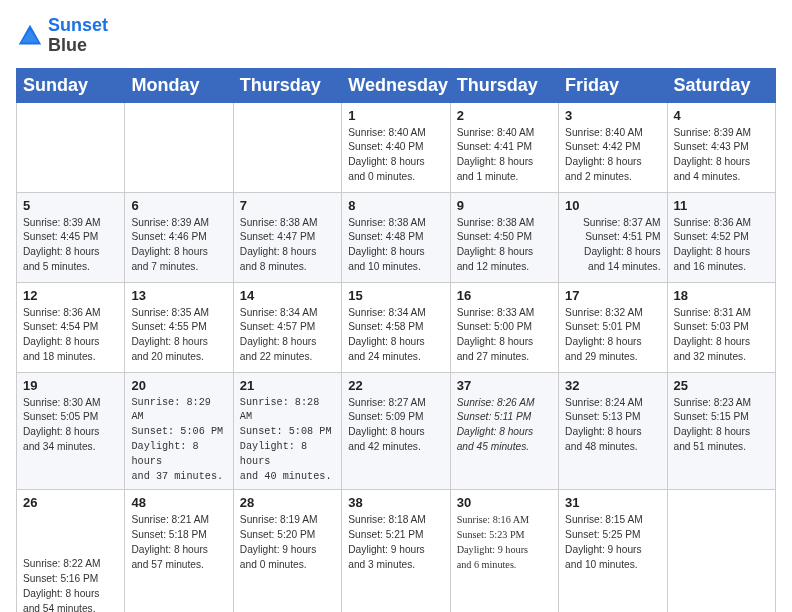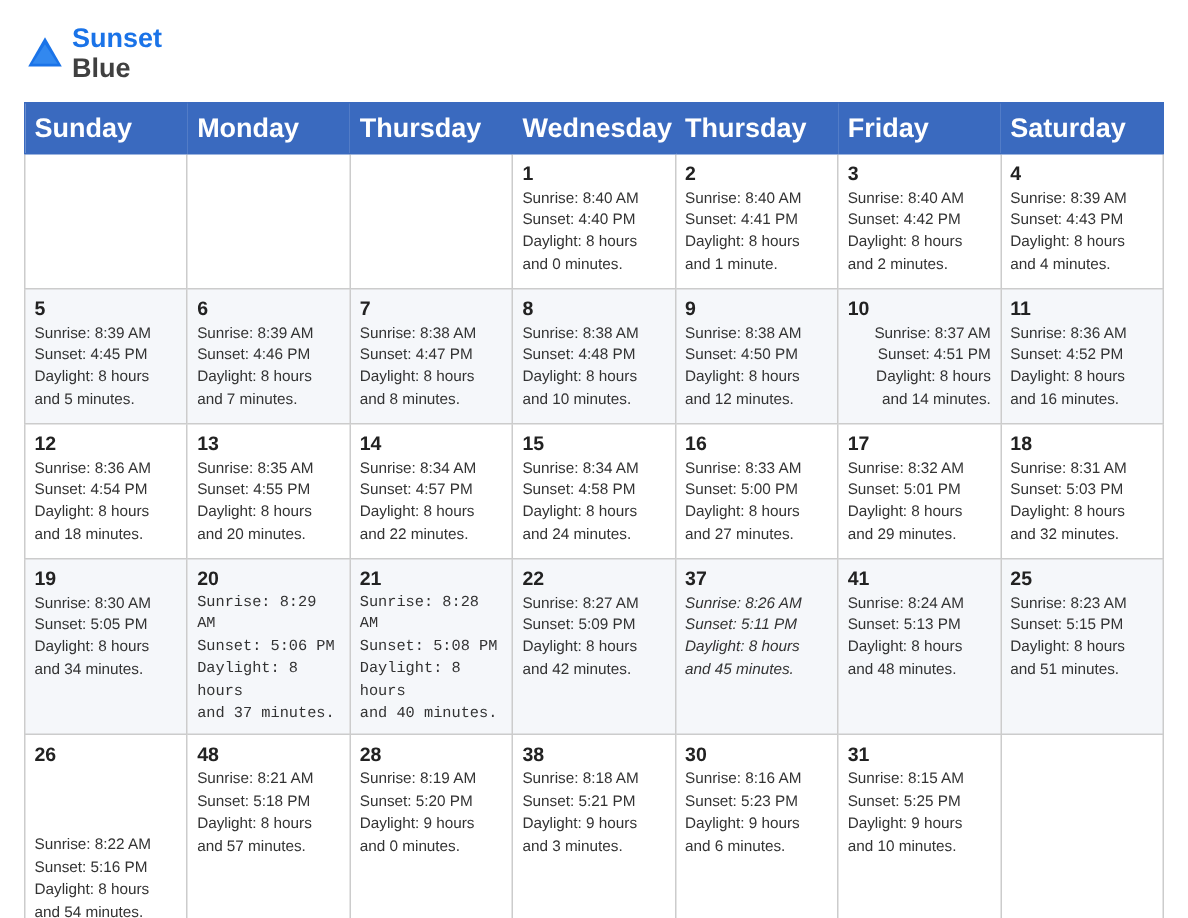--- a/index.html
+++ b/index.html
@@ -284,21 +284,21 @@
 and 42 minutes.</div>
         </td>
         <td>
           <div class="day-number">37</div>
           <div class="cell-content" style="white-space: pre-line; font-style: italic;">Sunrise: 8:26 AM
 Sunset: 5:11 PM
 Daylight: 8 hours
 and 45 minutes.</div>
         </td>
         <td>
-          <div class="day-number">41</div>
+          <div class="day-number">32</div>
           <div class="cell-content" style="white-space: pre-line;">Sunrise: 8:24 AM
 Sunset: 5:13 PM
 Daylight: 8 hours
 and 48 minutes.</div>
         </td>
         <td>
           <div class="day-number">25</div>
           <div class="cell-content" style="white-space: pre-line;">Sunrise: 8:23 AM
 Sunset: 5:15 PM
 Daylight: 8 hours
@@ -329,21 +329,21 @@
         </td>
         <td>
           <div class="day-number">38</div>
           <div class="cell-content" style="white-space: pre-line;">Sunrise: 8:18 AM
 Sunset: 5:21 PM
 Daylight: 9 hours
 and 3 minutes.</div>
         </td>
         <td>
           <div class="day-number">30</div>
-          <div class="cell-content" style="white-space: pre-line;">Sunrise: 8:16 AM
+          <div class="cell-content" style="white-space: pre-line; font-family: Liberation Serif, serif;">Sunrise: 8:16 AM
 Sunset: 5:23 PM
 Daylight: 9 hours
 and 6 minutes.</div>
         </td>
         <td>
           <div class="day-number">31</div>
           <div class="cell-content" style="white-space: pre-line;">Sunrise: 8:15 AM
 Sunset: 5:25 PM
 Daylight: 9 hours
 and 10 minutes.</div>

